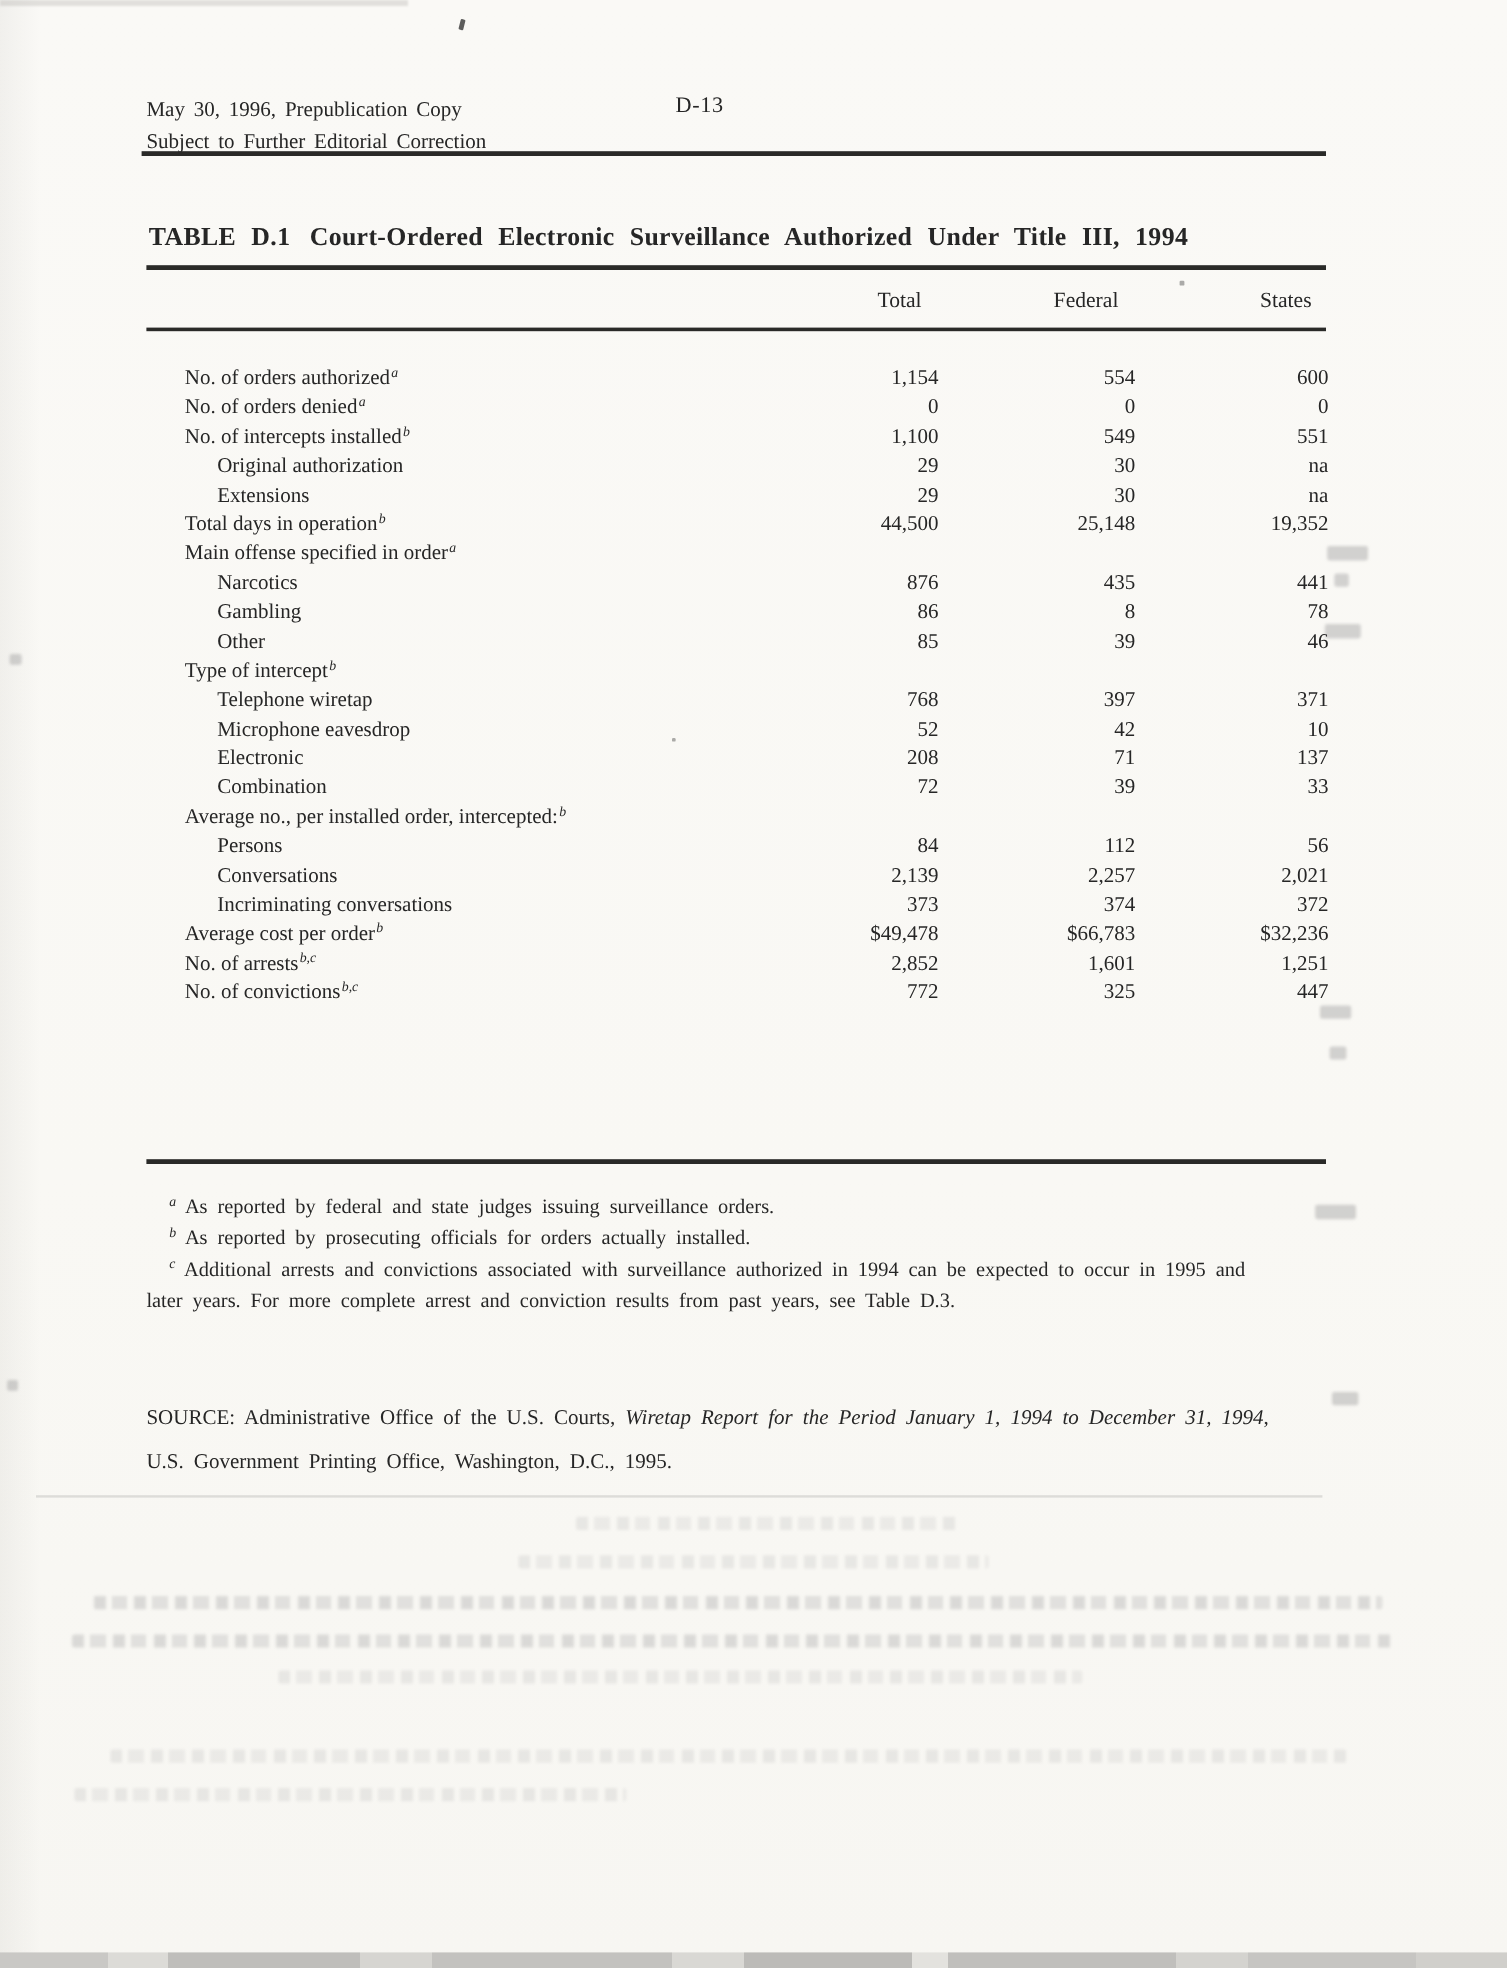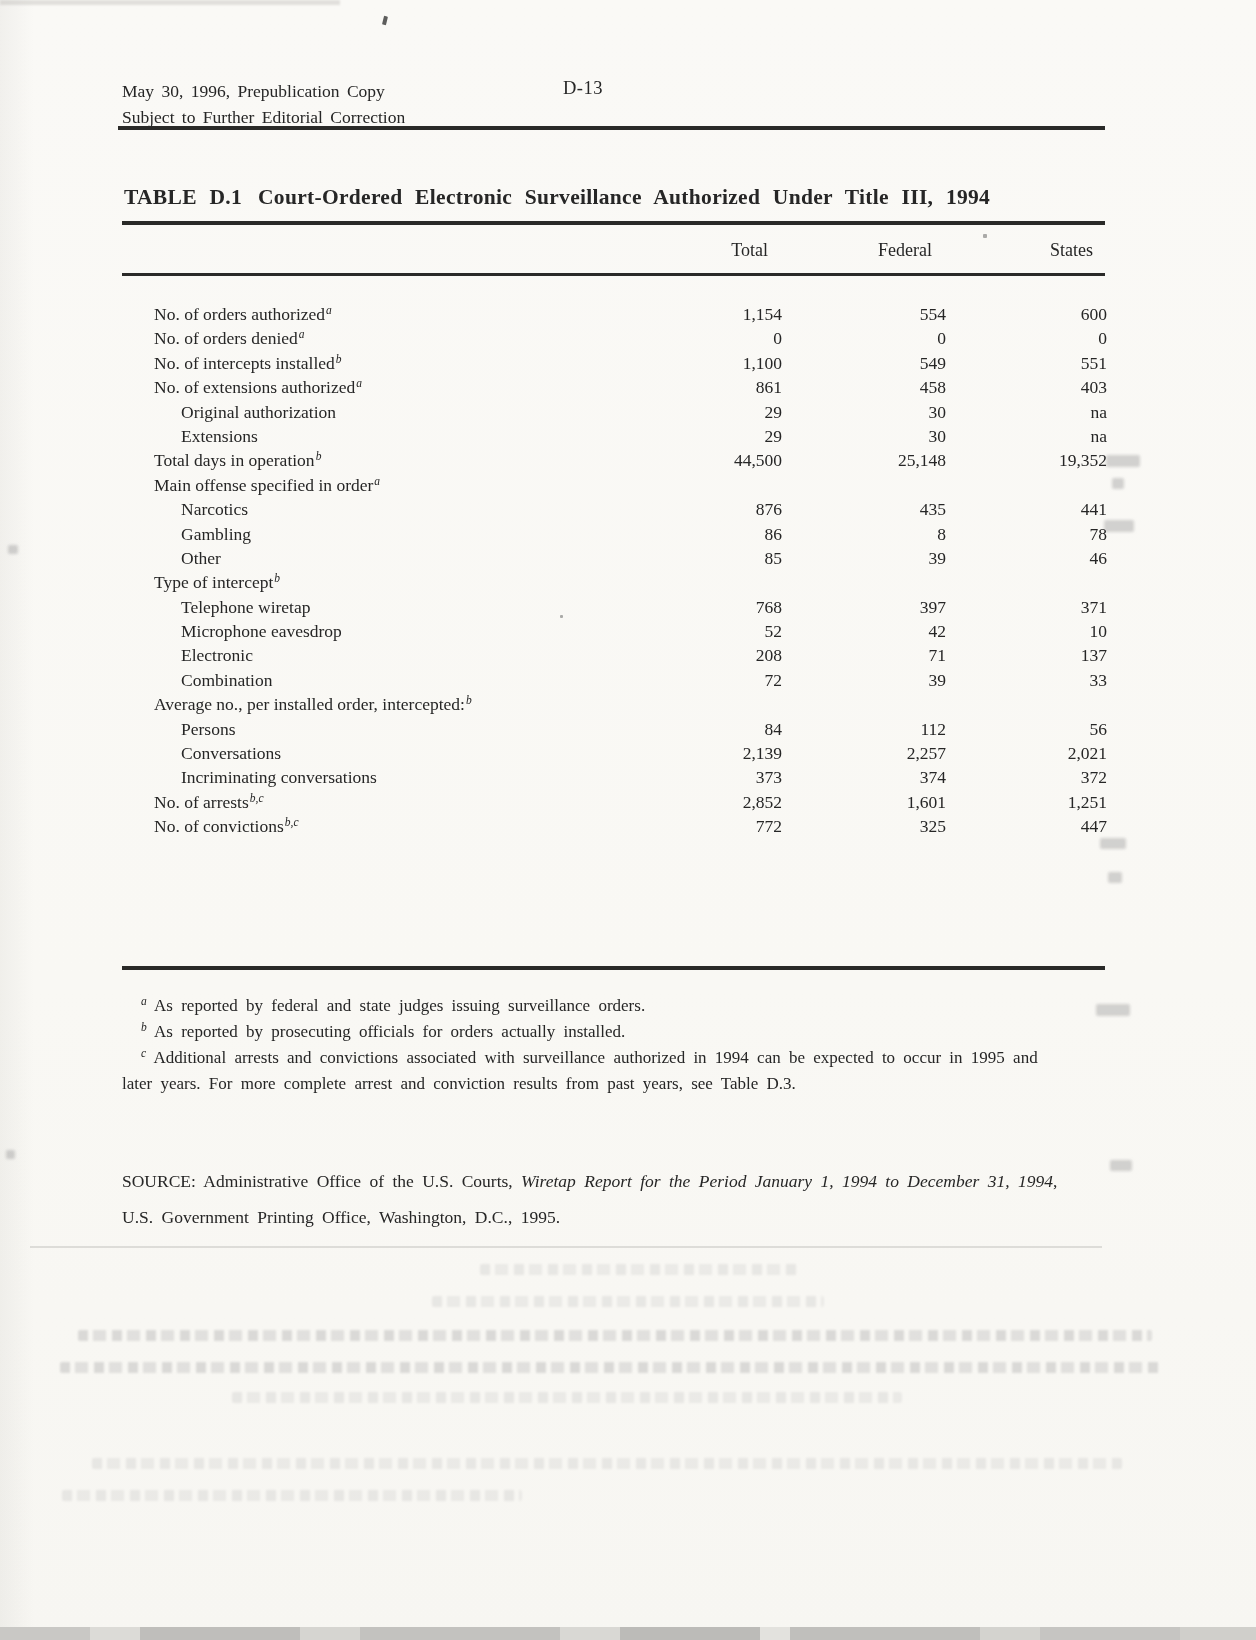--- a/index.html
+++ b/index.html
@@ -88,26 +88,20 @@
       <div class="cell c1">0</div>
       <div class="cell c2">0</div>
       <div class="cell c3">0</div>
     </div>
       <div class="trow">
       <div class="lblwrap"><span class="lbl">No. of intercepts installed</span><sup class="sup">b</sup></div>
       <div class="cell c1">1,100</div>
       <div class="cell c2">549</div>
       <div class="cell c3">551</div>
     </div>
-      <div class="trow">
-      <div class="lblwrap"><span class="lbl">No. of extensions authorized</span><sup class="sup">a</sup></div>
-      <div class="cell c1">861</div>
-      <div class="cell c2">458</div>
-      <div class="cell c3">403</div>
-    </div>
       <div class="trow indent">
       <div class="lblwrap"><span class="lbl">Original authorization</span><sup class="sup"></sup></div>
       <div class="cell c1">29</div>
       <div class="cell c2">30</div>
       <div class="cell c3">na</div>
     </div>
       <div class="trow indent">
       <div class="lblwrap"><span class="lbl">Extensions</span><sup class="sup"></sup></div>
       <div class="cell c1">29</div>
       <div class="cell c2">30</div>
@@ -189,20 +183,26 @@
       <div class="lblwrap"><span class="lbl">Conversations</span><sup class="sup"></sup></div>
       <div class="cell c1">2,139</div>
       <div class="cell c2">2,257</div>
       <div class="cell c3">2,021</div>
     </div>
       <div class="trow indent">
       <div class="lblwrap"><span class="lbl">Incriminating conversations</span><sup class="sup"></sup></div>
       <div class="cell c1">373</div>
       <div class="cell c2">374</div>
       <div class="cell c3">372</div>
+    </div>
+      <div class="trow">
+      <div class="lblwrap"><span class="lbl">Average cost per order</span><sup class="sup">b</sup></div>
+      <div class="cell c1">$49,478</div>
+      <div class="cell c2">$66,783</div>
+      <div class="cell c3">$32,236</div>
     </div>
       <div class="trow">
       <div class="lblwrap"><span class="lbl">No. of arrests</span><sup class="sup">b,c</sup></div>
       <div class="cell c1">2,852</div>
       <div class="cell c2">1,601</div>
       <div class="cell c3">1,251</div>
     </div>
       <div class="trow">
       <div class="lblwrap"><span class="lbl">No. of convictions</span><sup class="sup">b,c</sup></div>
       <div class="cell c1">772</div>

